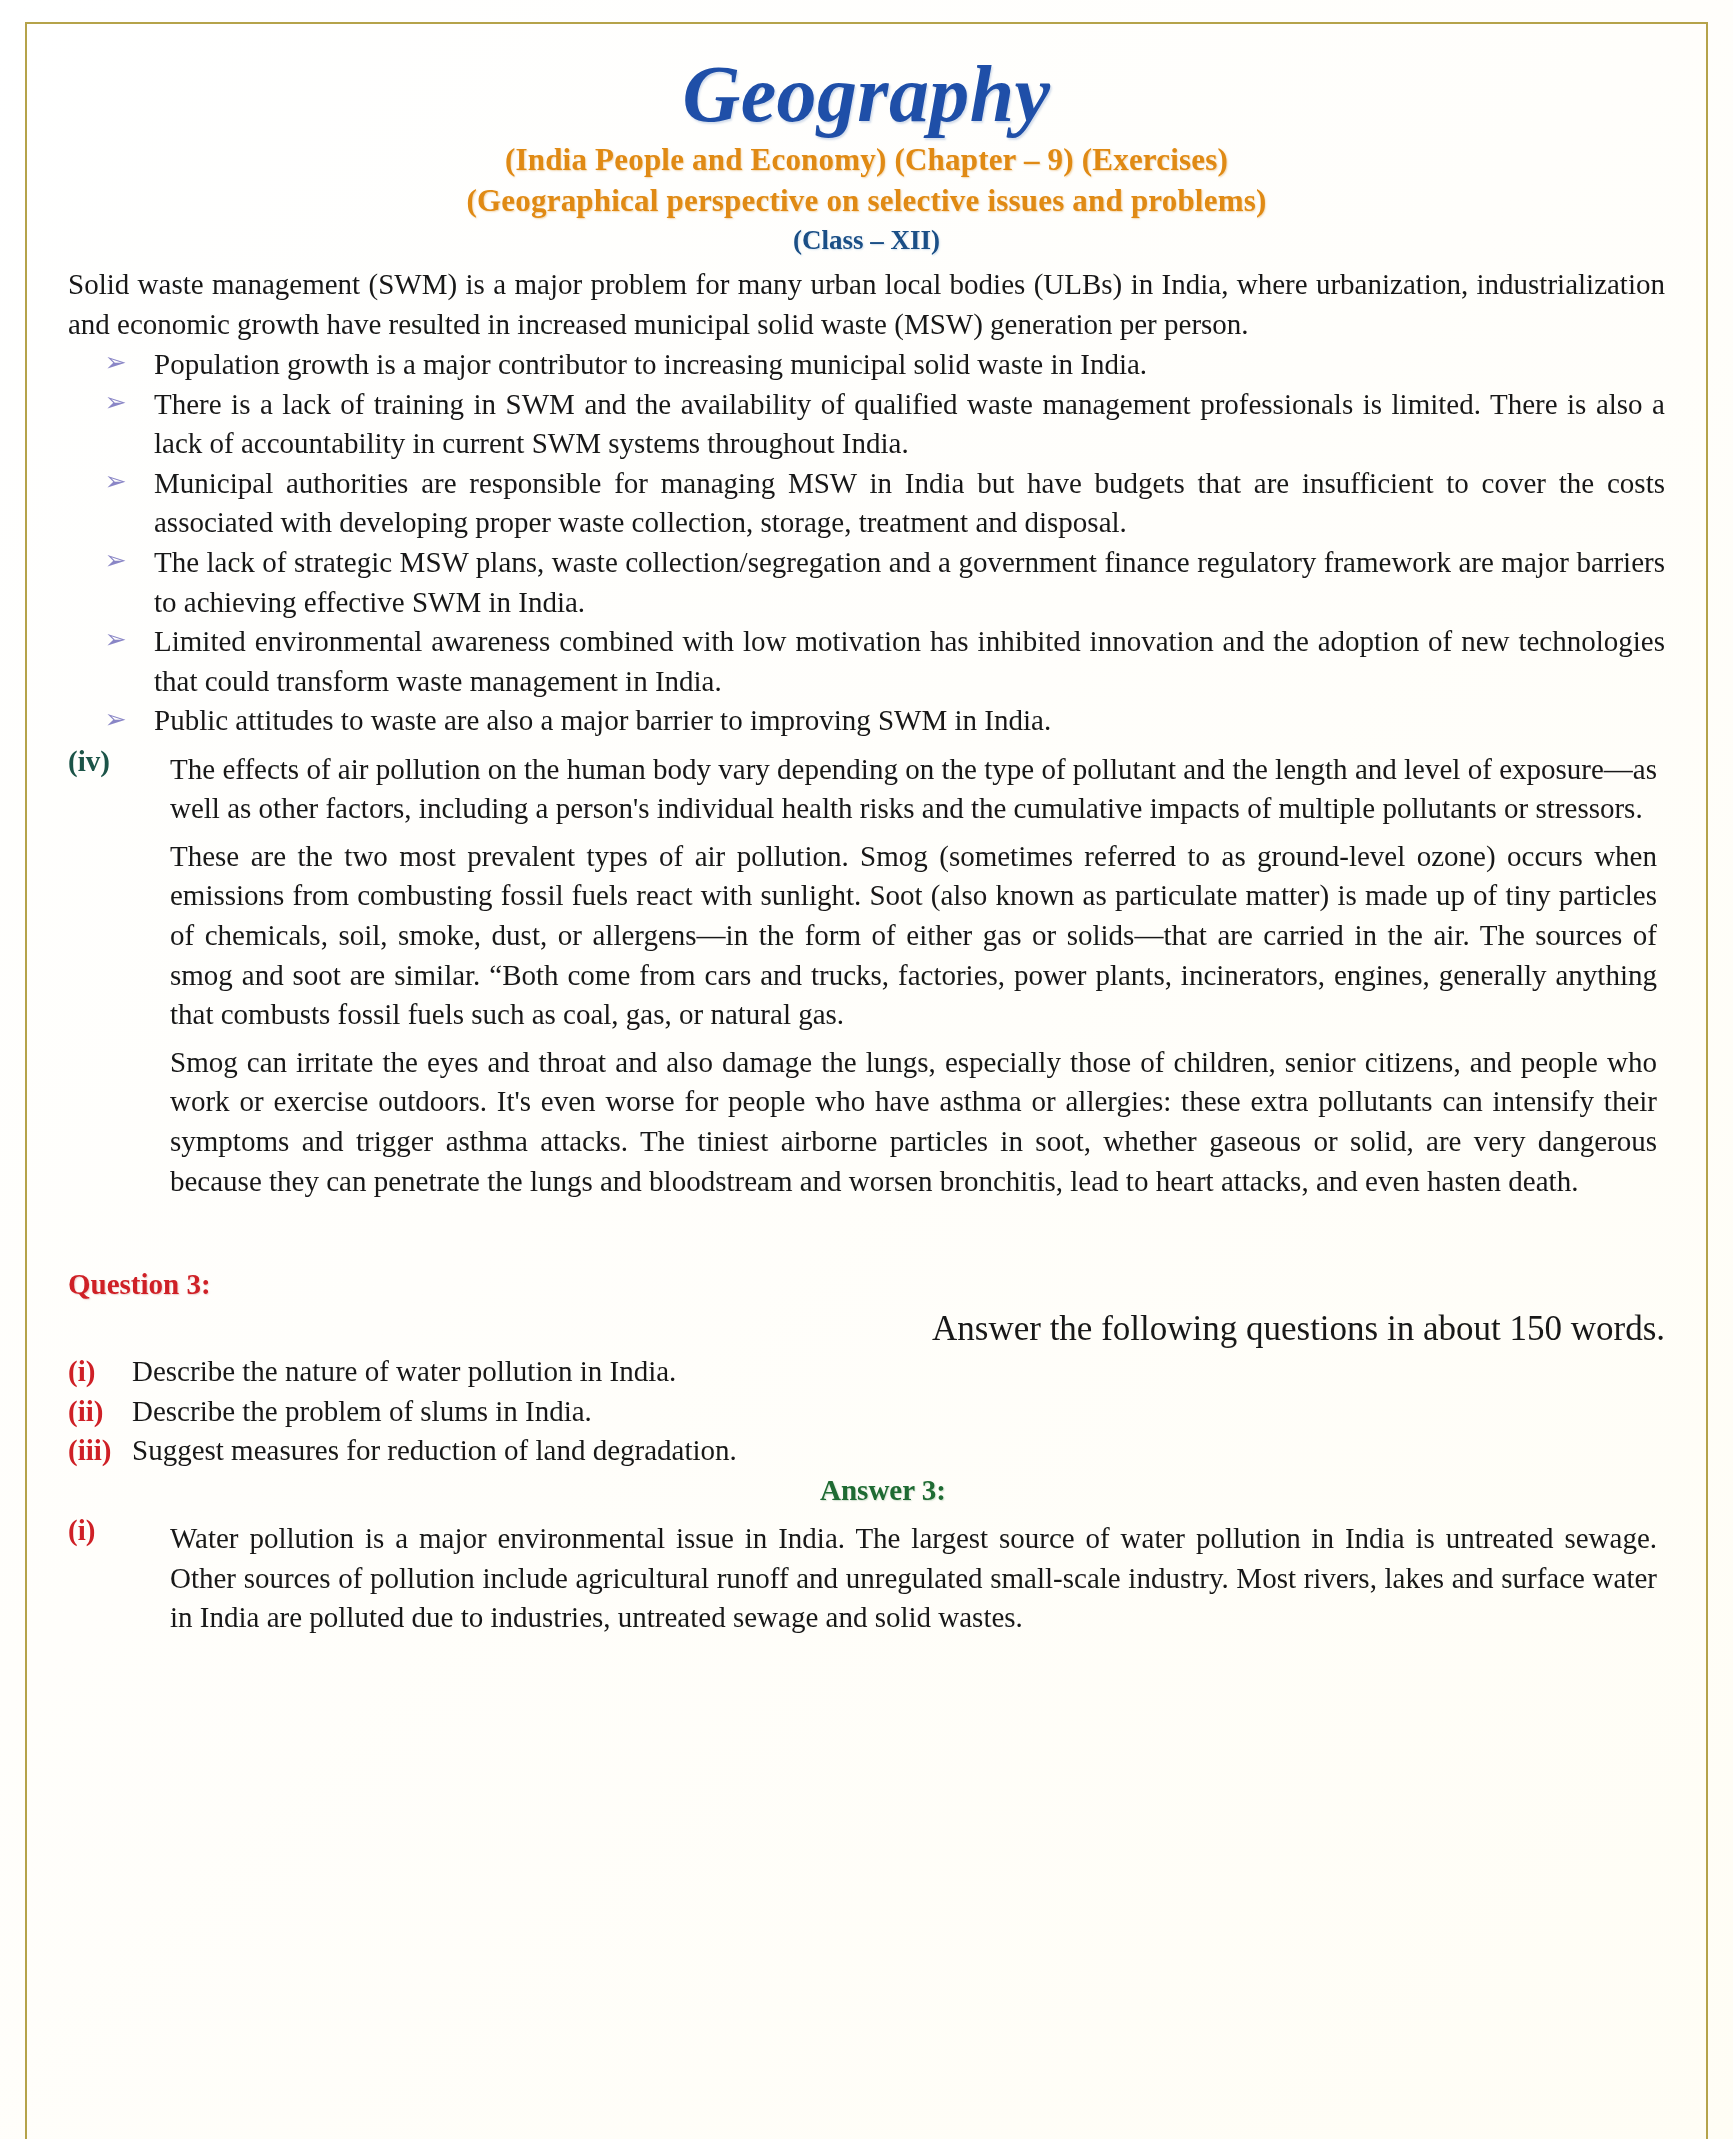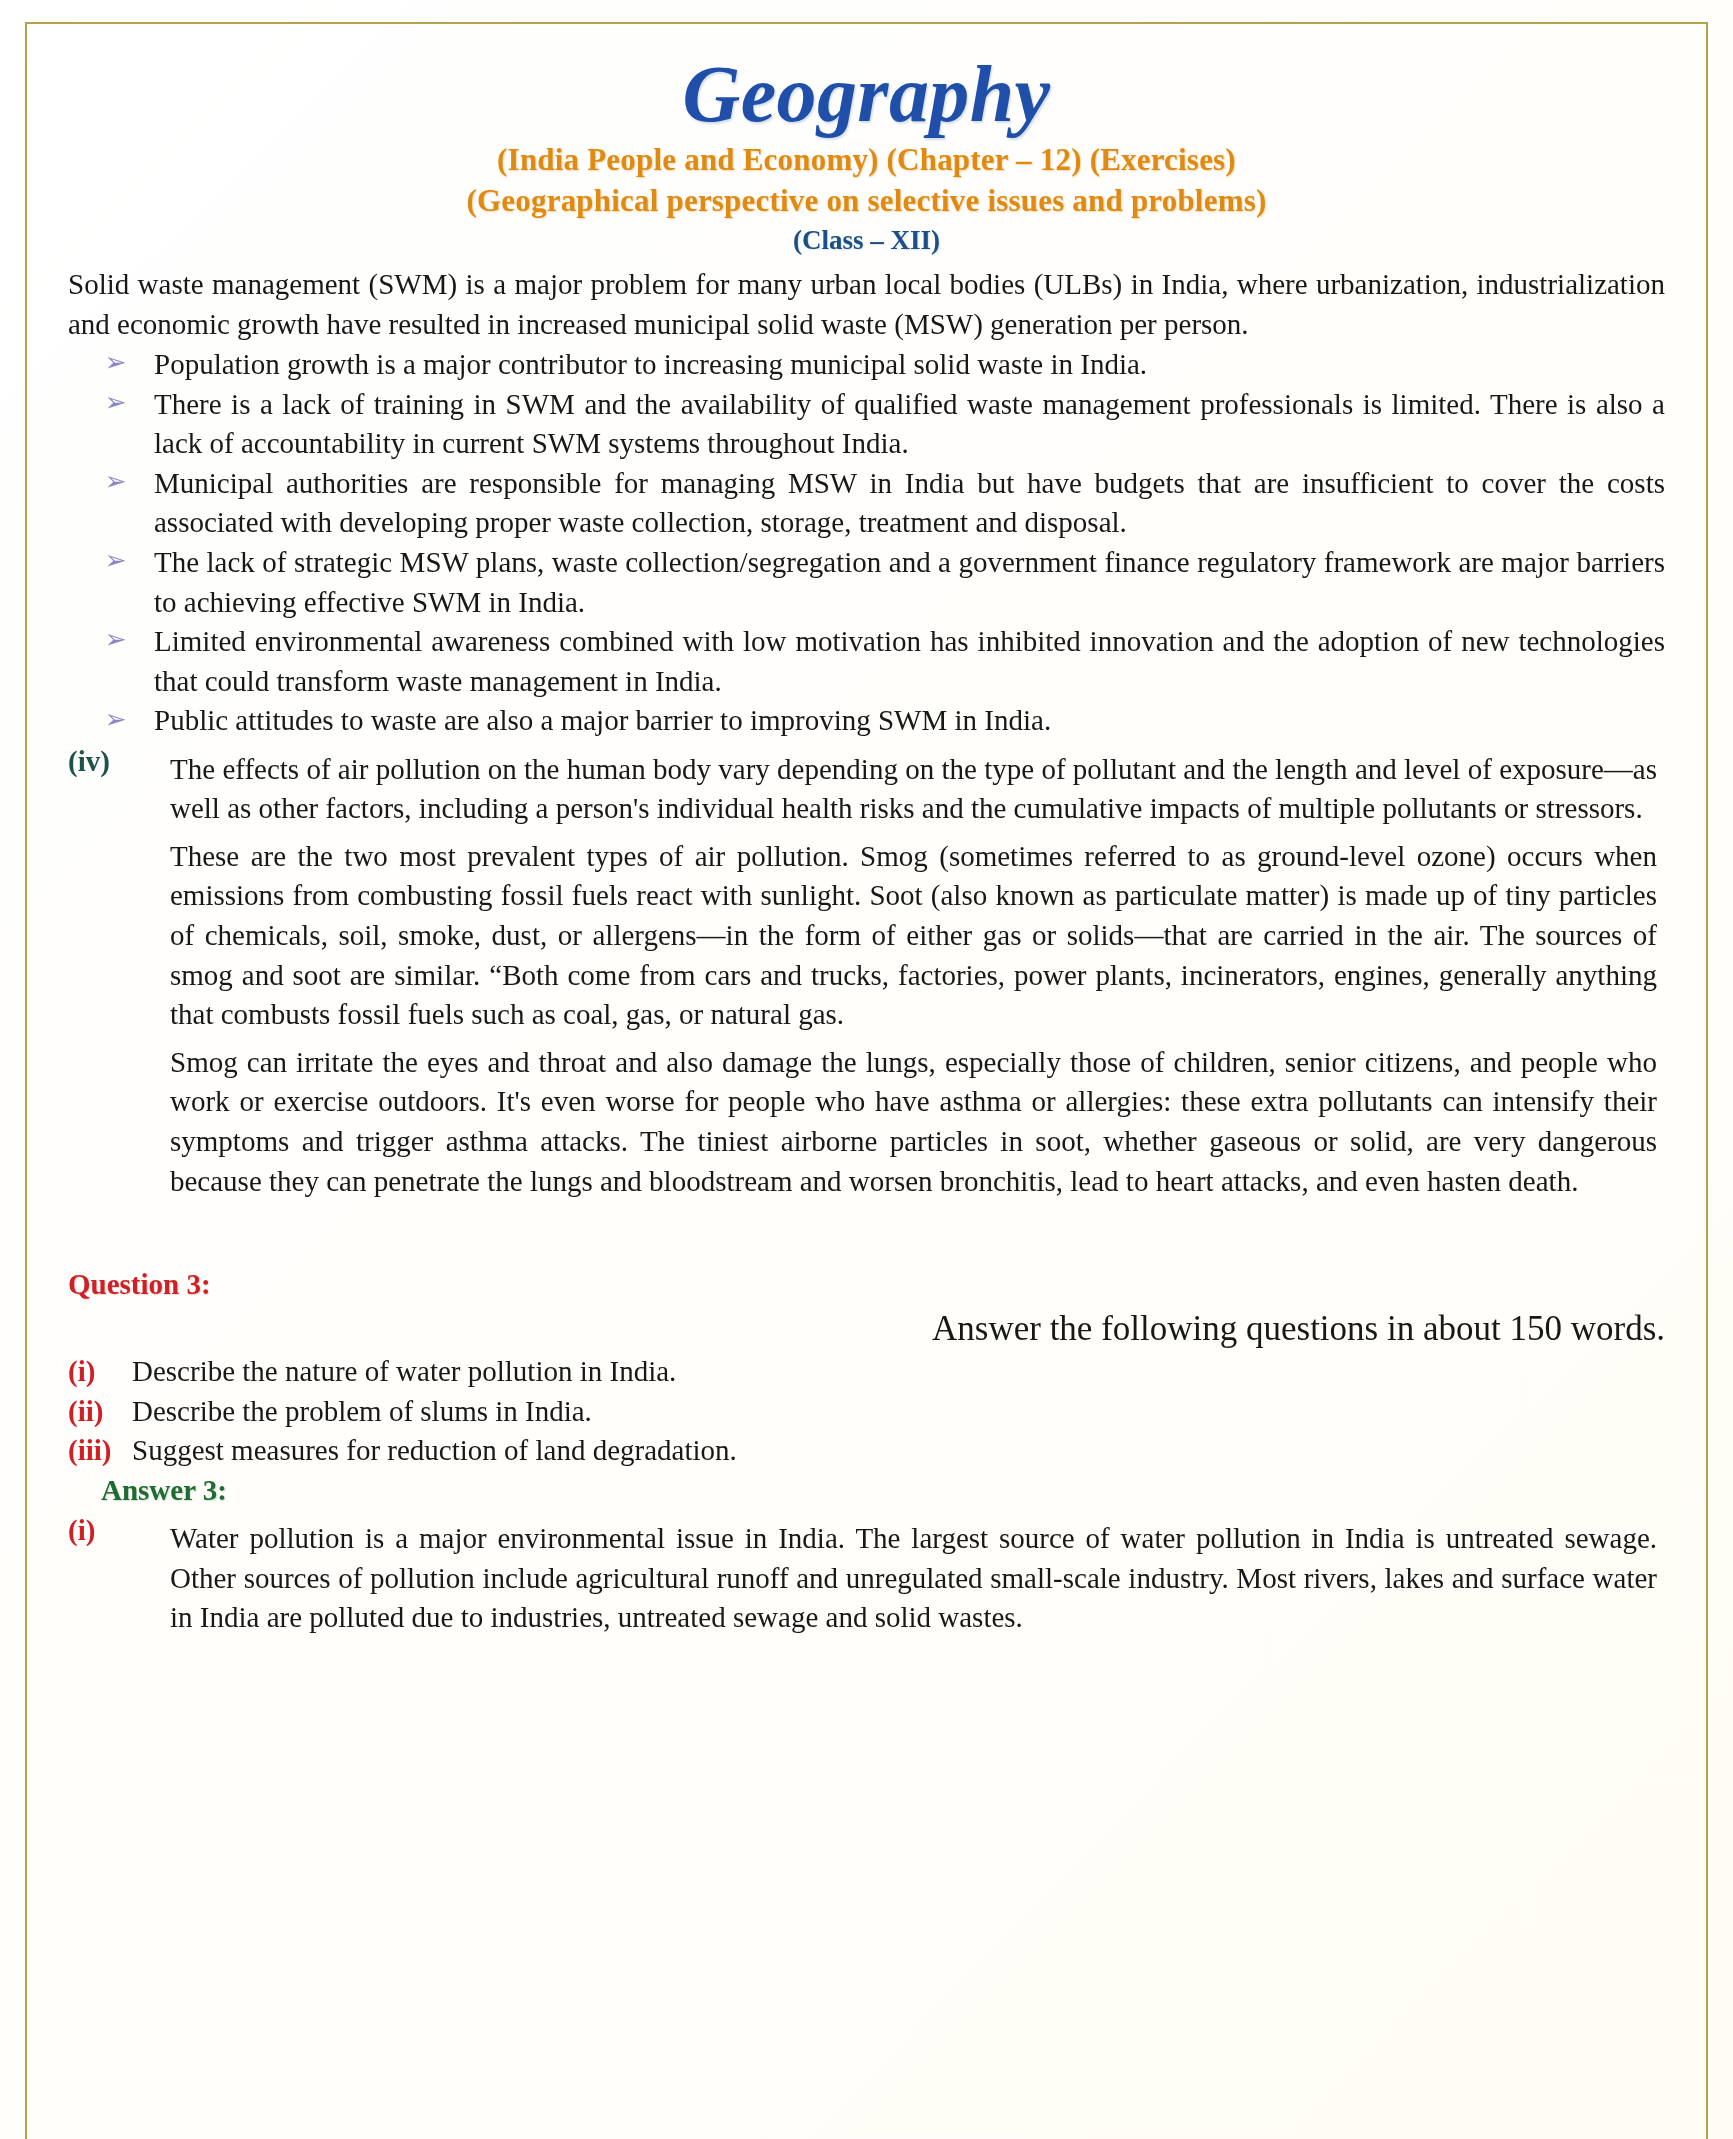--- a/index.html
+++ b/index.html
@@ -163,20 +163,21 @@
     text-shadow: 0.9px 0.9px 1.3px rgba(200,120,120,0.35);
   }
 
   .answer-head {
     font-weight: 700;
     font-size: 29px;
     line-height: 1.36;
     color: #1f6b33;
     margin-left: 33px;
     text-shadow: 0.9px 0.9px 1.3px rgba(120,170,130,0.35);
+    text-align: center;
   }
 
   .plain-line {
     font-size: 35px;
     line-height: 1.36;
     color: #181818;
     text-align: right;
   }
 
   .qlist {
@@ -208,21 +209,21 @@
 <body>
 
 <div class="page">
 
   <div class="page-border"></div>
 
   <div class="content">
 
     <div class="doc-title">Geography</div>
 
-    <div class="subtitle-line">(India People and Economy) (Chapter – 12) (Exercises)</div>
+    <div class="subtitle-line">(India People and Economy) (Chapter – 9) (Exercises)</div>
 
     <div class="subtitle-line">(Geographical perspective on selective issues and problems)</div>
 
     <div class="subtitle-class">(Class – XII)</div>
 
     <div class="body-wrap">
 
       <p class="para">Solid waste management (SWM) is a major problem for many urban local bodies (ULBs) in India, where urbanization, industrialization and economic growth have resulted in increased municipal solid waste (MSW) generation per person.</p>
 
       <ul class="arrow-list">

